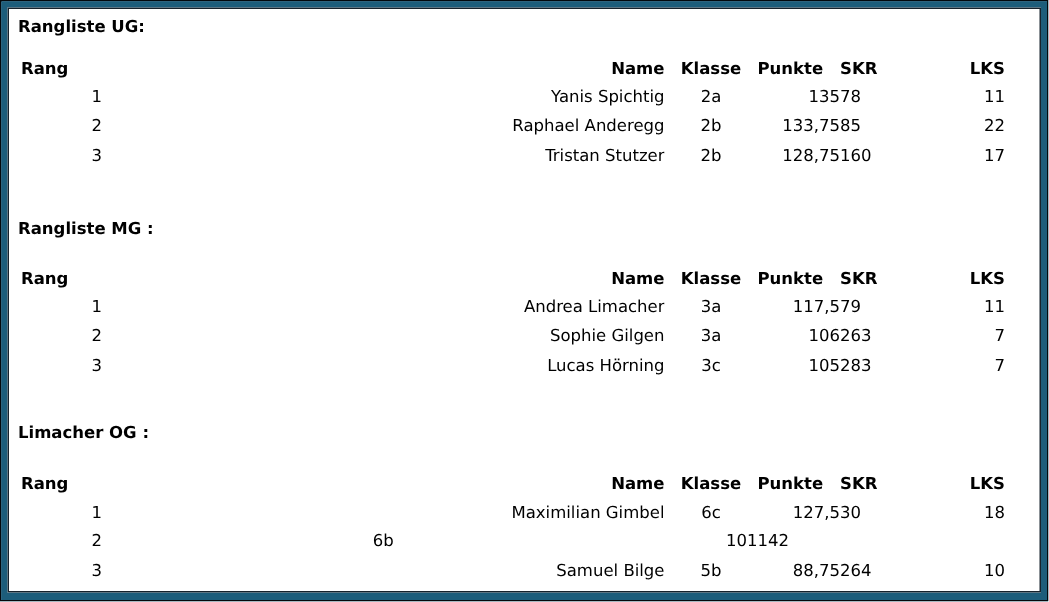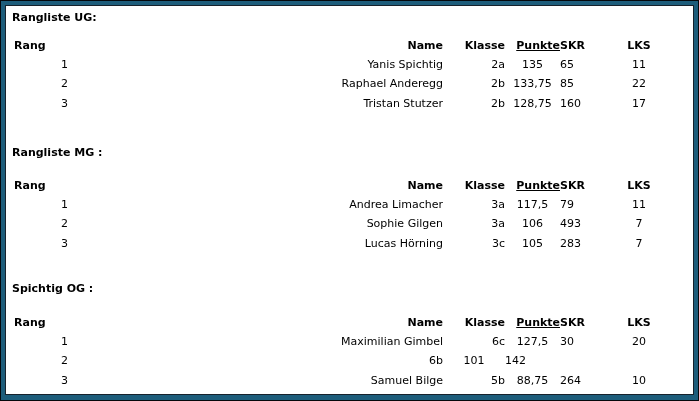--- a/index.html
+++ b/index.html
@@ -49,25 +49,25 @@
     grid-template-columns: 55px 375px 62px 55px 48px 62px;
     height: 19.4px;
     line-height: 19.4px;
     white-space: nowrap;
   }
   .row.head { font-weight: bold; }
   .c { overflow: hidden; }
   .c.rang   { text-align: right; }
   .head .c.rang { text-align: left; padding-left: 1px; }
   .c.name   { padding-left: 9px; text-align: right; }
-  .c.klasse { text-align: right; }
-  .c.punkte { text-align: center; }
-  .head .c.punkte { text-align: right; text-decoration: underline; }
+  .c.klasse { text-align: center; }
+  .c.punkte { text-align: right; }
+  .head .c.punkte { text-align: left; }
   .c.skr    { text-align: left; }
-  .c.lks    { text-align: center; }
+  .c.lks    { text-align: right; }
 </style>
 </head>
 <body>
 
 <div class="page">
   <div class="frame-teal">
     <div class="content">
 
       <div class="title t-ug">Rangliste UG:</div>
       <div class="rtable tb-ug">
@@ -77,21 +77,21 @@
           <div class="c klasse">Klasse</div>
           <div class="c punkte">Punkte</div>
           <div class="c skr">SKR</div>
           <div class="c lks">LKS</div>
         </div>
         <div class="row">
           <div class="c rang">1</div>
           <div class="c name">Yanis Spichtig</div>
           <div class="c klasse">2a</div>
           <div class="c punkte">135</div>
-          <div class="c skr">65</div>
+          <div class="c skr">78</div>
           <div class="c lks">11</div>
         </div>
         <div class="row">
           <div class="c rang">2</div>
           <div class="c name">Raphael Anderegg</div>
           <div class="c klasse">2b</div>
           <div class="c punkte">133,75</div>
           <div class="c skr">85</div>
           <div class="c lks">22</div>
         </div>
@@ -121,50 +121,50 @@
           <div class="c klasse">3a</div>
           <div class="c punkte">117,5</div>
           <div class="c skr">79</div>
           <div class="c lks">11</div>
         </div>
         <div class="row">
           <div class="c rang">2</div>
           <div class="c name">Sophie Gilgen</div>
           <div class="c klasse">3a</div>
           <div class="c punkte">106</div>
-          <div class="c skr">493</div>
+          <div class="c skr">263</div>
           <div class="c lks">7</div>
         </div>
         <div class="row">
           <div class="c rang">3</div>
           <div class="c name">Lucas Hörning</div>
           <div class="c klasse">3c</div>
           <div class="c punkte">105</div>
           <div class="c skr">283</div>
           <div class="c lks">7</div>
         </div>
       </div>
 
-      <div class="title t-og">Spichtig OG :</div>
+      <div class="title t-og">Limacher OG :</div>
       <div class="rtable tb-og">
         <div class="row head">
           <div class="c rang">Rang</div>
           <div class="c name">Name</div>
           <div class="c klasse">Klasse</div>
           <div class="c punkte">Punkte</div>
           <div class="c skr">SKR</div>
           <div class="c lks">LKS</div>
         </div>
         <div class="row">
           <div class="c rang">1</div>
           <div class="c name">Maximilian Gimbel</div>
           <div class="c klasse">6c</div>
           <div class="c punkte">127,5</div>
           <div class="c skr">30</div>
-          <div class="c lks">20</div>
+          <div class="c lks">18</div>
         </div>
         <div class="row">
           <div class="c rang">2</div>
           <div class="c klasse">6b</div>
           <div class="c punkte">101</div>
           <div class="c skr">142</div>
         </div>
         <div class="row">
           <div class="c rang">3</div>
           <div class="c name">Samuel Bilge</div>

